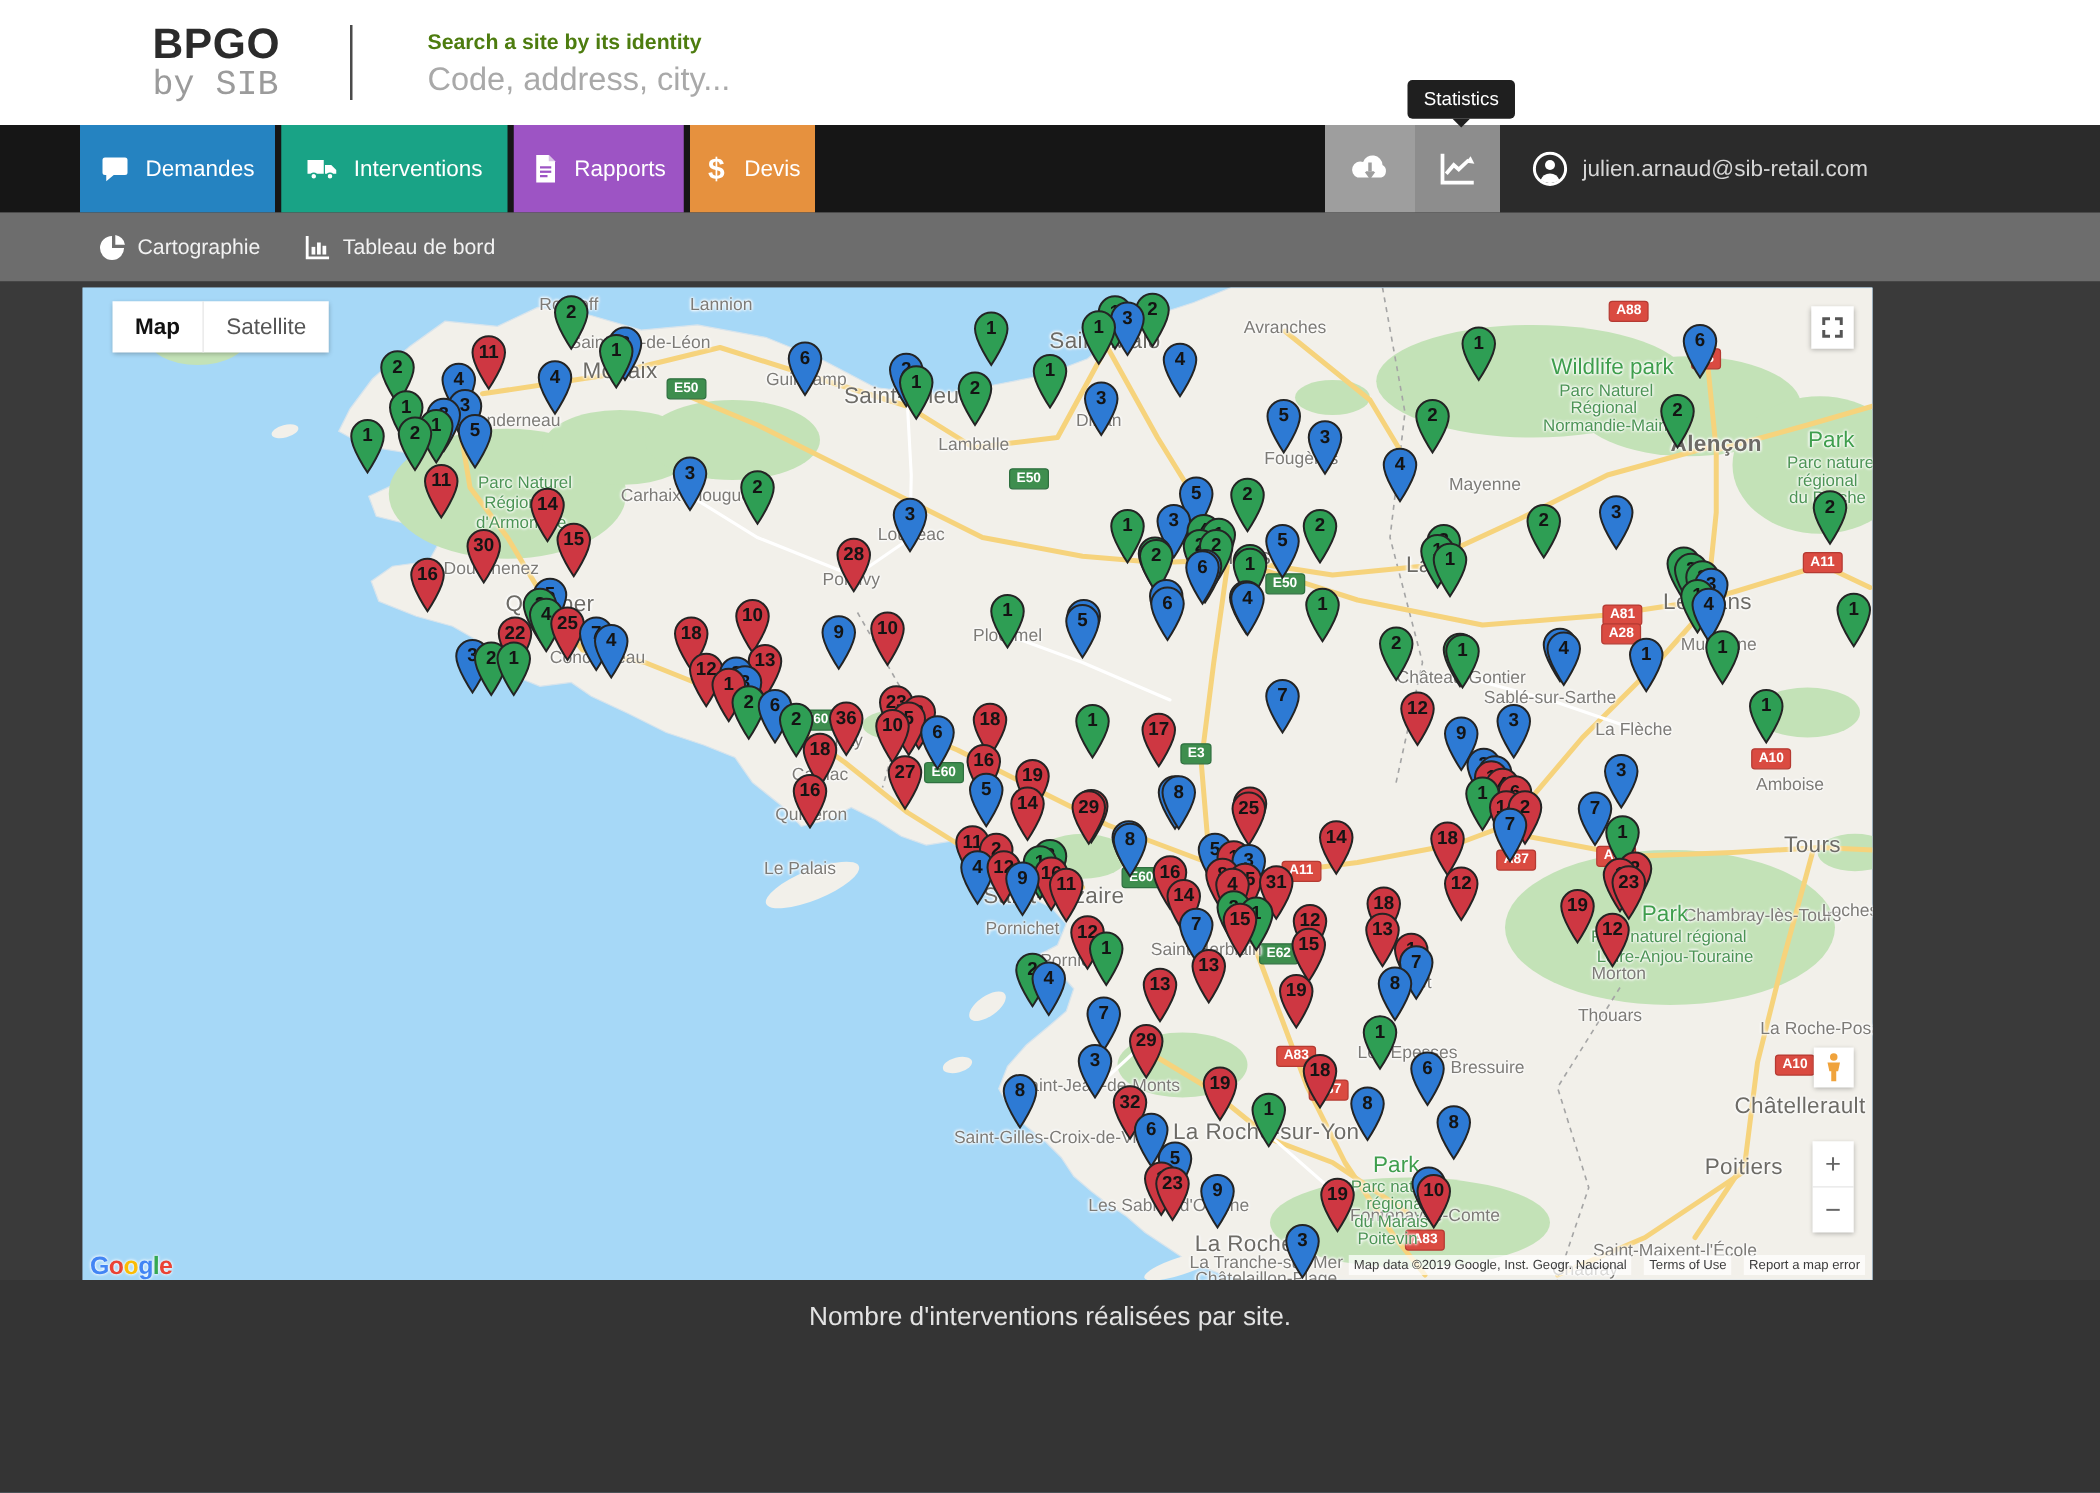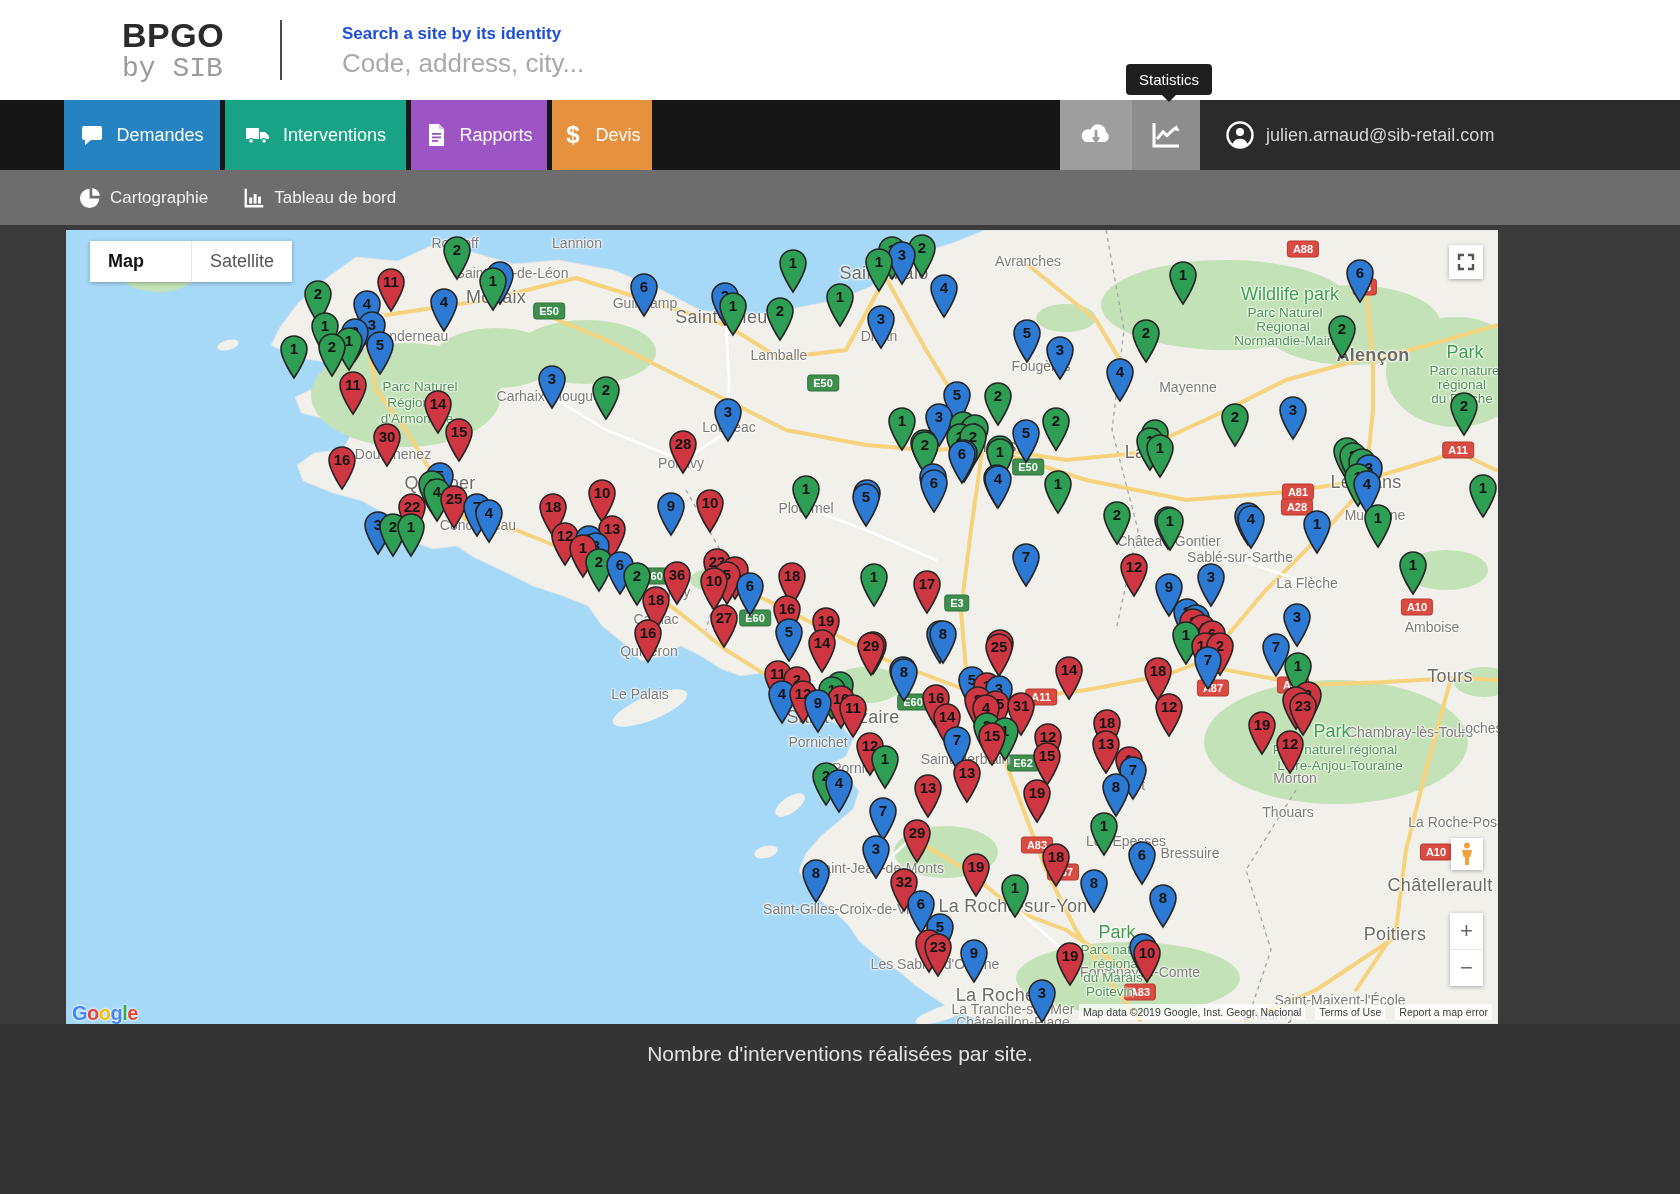--- a/index.html
+++ b/index.html
@@ -5,21 +5,21 @@
   html,body{margin:0;padding:0;background:#3a3a3a;font-family:"Liberation Sans",sans-serif;}
   .page{position:relative;width:1680px;height:1194px;overflow:hidden;background:#3a3a3a;}
 
   
   .header{position:absolute;left:0;top:0;width:1680px;height:100px;background:#ffffff;}
   .logo{position:absolute;left:122px;top:18px;line-height:1.05;}
   .logo .t1{font-size:34px;font-weight:bold;color:#2b2b2b;letter-spacing:.5px;}
   .logo .t2{font-size:28px;color:#9b9b9b;font-family:Liberation Mono, monospace;}
   .header-divider{position:absolute;left:280px;top:20px;width:2px;height:60px;background:#4a4a4a;}
   .searchbox{position:absolute;left:342px;top:24px;}
-  .searchbox .s-title{font-size:17px;font-weight:bold;color:#1d4ed8;}
+  .searchbox .s-title{font-size:17px;font-weight:bold;color:#4d7c0f;}
   .searchbox input{border:none;outline:none;font-family:"Liberation Sans",sans-serif;font-size:26px;color:#555;padding:0;margin-top:4px;width:560px;background:transparent;}
   .searchbox input::placeholder{color:#a9a9a9;}
 
   
   .tooltip{position:absolute;left:1169px;top:64px;transform:translateX(-50%);background:#1f1f1f;color:#fff;font-size:15px;padding:7px 13px;border-radius:4px;z-index:60;white-space:nowrap;}
   .tooltip::after{content:"";position:absolute;left:50%;bottom:-7px;transform:translateX(-50%);border:7px solid transparent;border-top-color:#1f1f1f;border-bottom:none;}
 
   
   .nav{position:absolute;left:0;top:100px;width:1680px;height:70px;background:#161616;}
   .tab{position:absolute;top:0;height:70px;display:flex;align-items:center;justify-content:center;gap:12px;color:#fff;font-size:18px;cursor:pointer;}
@@ -45,21 +45,21 @@
   .badge{position:absolute;transform:translate(-50%,-50%);z-index:1;font-size:11px;font-weight:bold;color:#fff;border-radius:3px;padding:2px 5px;line-height:1;}
   .badge.euro{background:#3e8e4e;border:1px solid #2f7040;}
   .badge.auto{background:#da4b41;border:1px solid #b53a32;}
   .pin{position:absolute;width:32px;height:46px;margin-left:-16px;margin-top:-15px;cursor:pointer;}
   .pin span{position:absolute;left:0;top:6px;width:32px;text-align:center;font-size:15px;font-weight:bold;color:#141414;}
 
   
   .ctl-maptype{position:absolute;left:24px;top:11px;z-index:50;display:flex;background:#fff;box-shadow:0 1px 4px rgba(0,0,0,.3);height:41px;cursor:pointer;}
   .ctl-maptype .opt{display:flex;align-items:center;padding:0 18px;font-size:18px;}
   .ctl-maptype .opt.sel{font-weight:bold;color:#111;}
-  .ctl-maptype .opt.unsel{color:#565656;border-left:1px solid #e6e6e6;margin-left:29px;}
+  .ctl-maptype .opt.unsel{color:#565656;border-left:1px solid #e6e6e6;}
   .ctl-fullscreen{position:absolute;left:1383px;top:15px;width:34px;height:34px;background:#fff;box-shadow:0 1px 4px rgba(0,0,0,.3);z-index:50;display:flex;align-items:center;justify-content:center;cursor:pointer;}
   .ctl-pegman{position:absolute;left:1385px;top:608px;width:32px;height:32px;background:#fff;box-shadow:0 1px 4px rgba(0,0,0,.3);z-index:50;display:flex;align-items:center;justify-content:center;cursor:pointer;}
   .ctl-zoom{position:absolute;left:1384px;top:683px;width:33px;background:#fff;box-shadow:0 1px 4px rgba(0,0,0,.3);z-index:50;display:flex;flex-direction:column;cursor:pointer;}
   .ctl-zoom .z{height:36px;display:flex;align-items:center;justify-content:center;font-size:22px;color:#666;}
   .ctl-zoom .z:first-child{border-bottom:1px solid #e6e6e6;}
   .glogo{position:absolute;left:6px;top:772px;z-index:50;font-size:20px;font-weight:bold;letter-spacing:-.5px;
     text-shadow:0 0 2px #fff,0 0 3px #fff;}
   .attrib{position:absolute;right:6px;bottom:4px;z-index:50;display:flex;gap:10px;font-size:10.5px;color:#3c3c3c;}
   .attrib span{background:rgba(255,255,255,.72);padding:2px 4px;}
 

